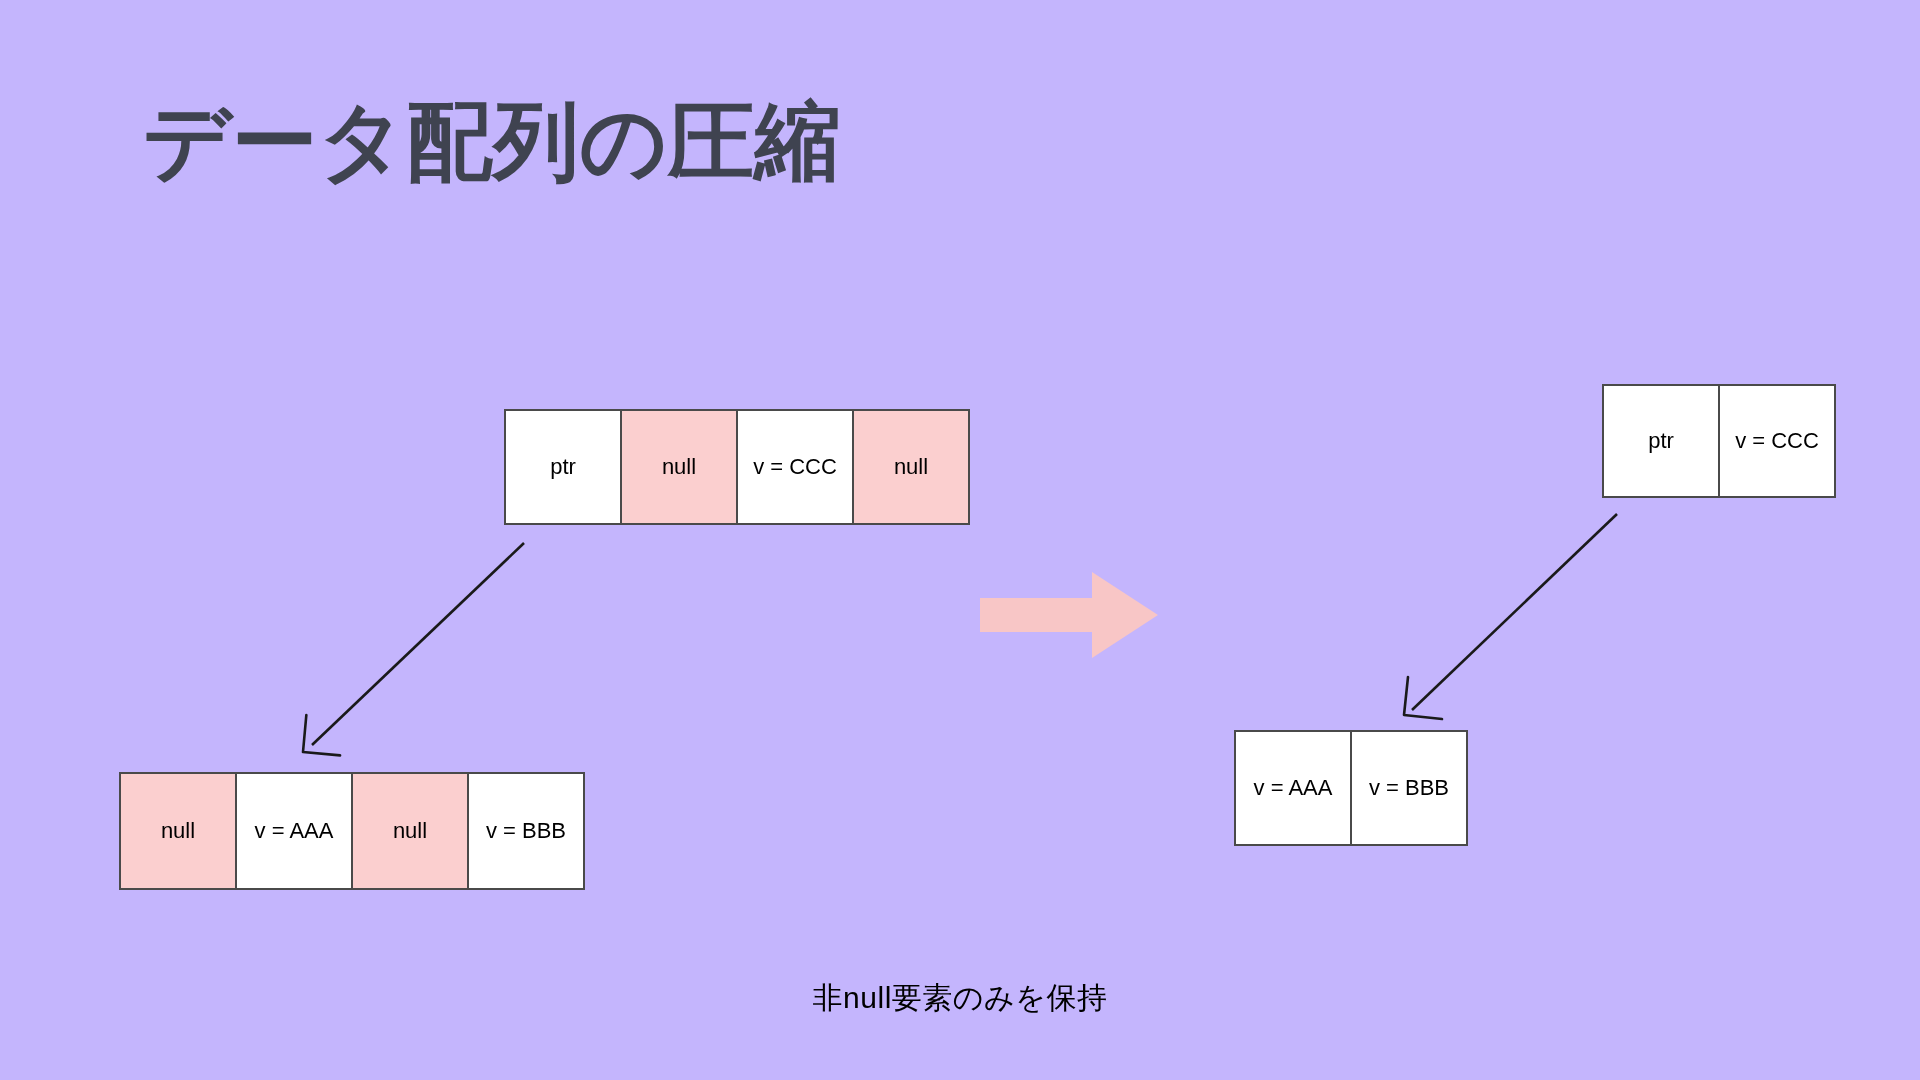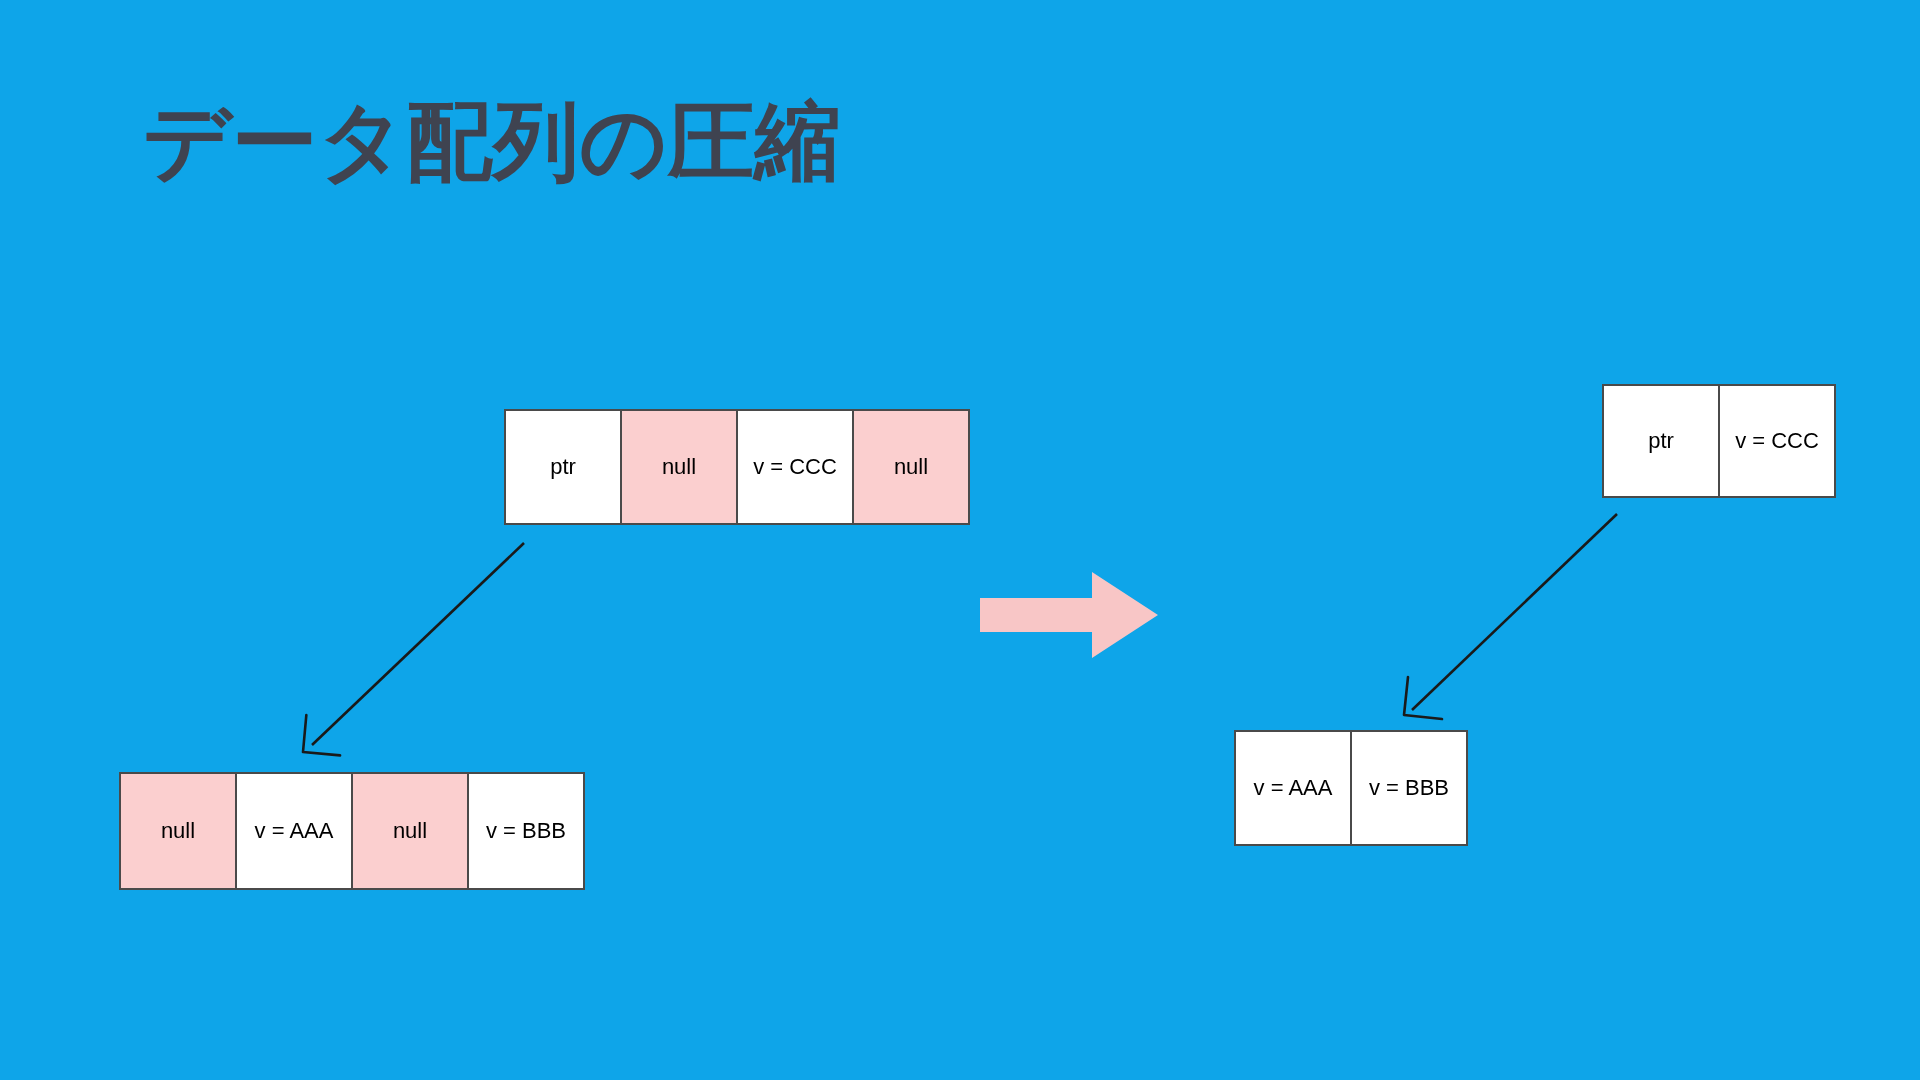--- a/index.html
+++ b/index.html
@@ -14,21 +14,21 @@
     position: relative;
     overflow: hidden;
     font-family: "Liberation Sans", "DejaVu Sans", sans-serif;
   }
 
   #slide {
     position: absolute;
     left: 0; top: 0;
     width: 1920px;
     height: 1080px;
-    background: #0ea5e9;
+    background: #c4b5fd;
   }
 
   
   #slide-title {
     position: absolute;
     left: 143px;
     top: 95px;
     font-size: 86px;
     line-height: 1.08;
     font-weight: 700;
@@ -179,14 +179,15 @@
   <svg id="pointer-arrow-right" class="pointer-arrow" viewBox="0 0 260 240">
     <line x1="237" y1="19" x2="32" y2="215" stroke="#1a1a1a" stroke-width="2.6"></line>
     <polyline points="28,182 24,220 62,224" fill="none" stroke="#1a1a1a" stroke-width="2.6" stroke-linecap="round" stroke-linejoin="round"></polyline>
   </svg>
 
   <div id="array-right-bottom" class="array-row">
     <div class="array-cell">v = AAA</div>
     <div class="array-cell">v = BBB</div>
   </div>
 
+  <div id="caption">非null要素のみを保持</div>
 
 </div>
 
 </body></html>

